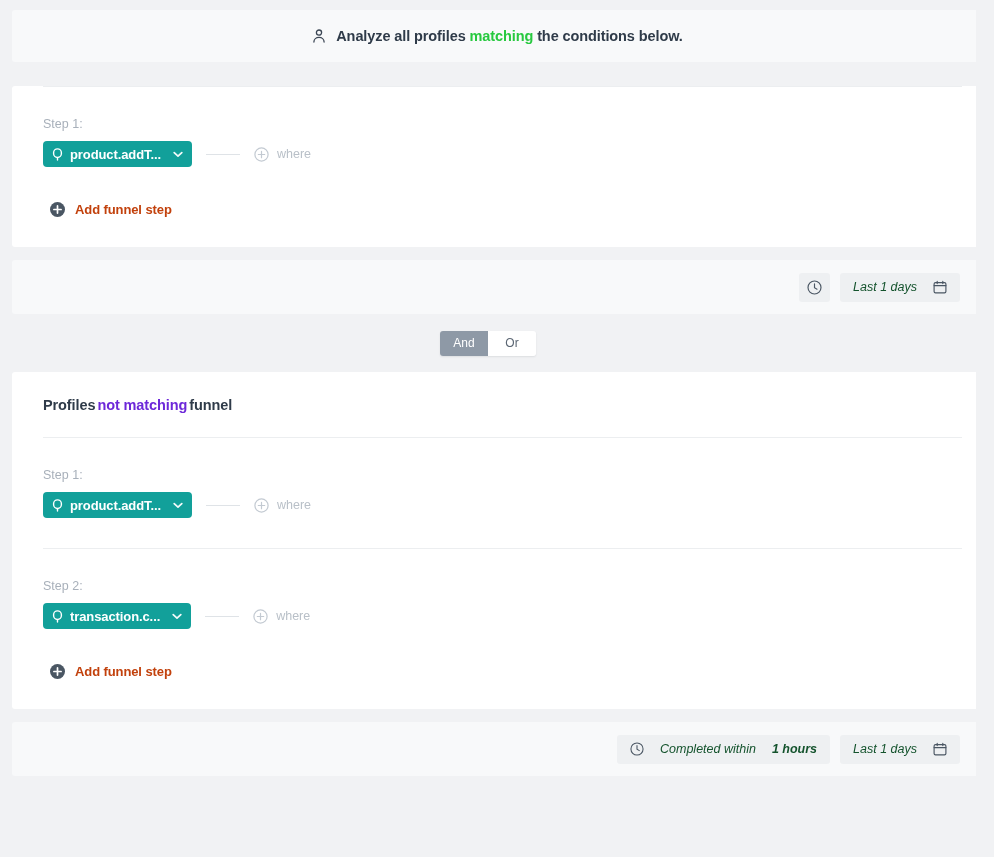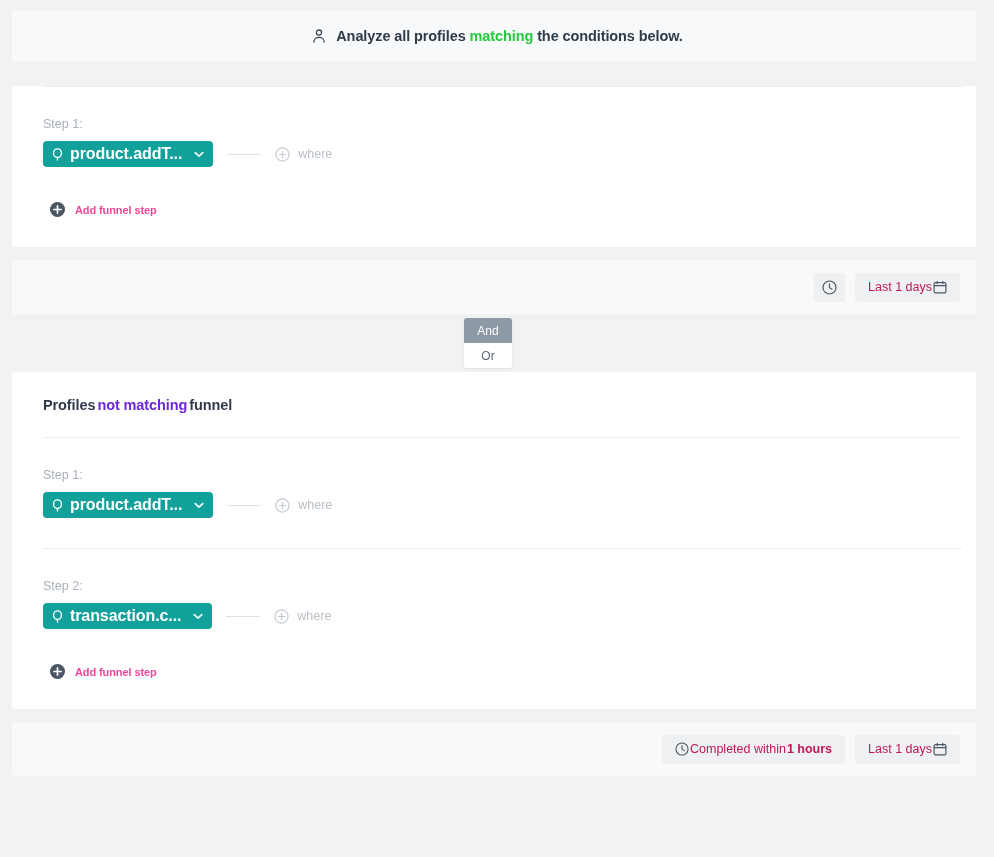--- a/index.html
+++ b/index.html
@@ -88,21 +88,21 @@
   
   .event-pill {
     display: inline-flex;
     align-items: center;
     gap: 7px;
     background: #12a09a;
     color: #ffffff;
     border-radius: 4px;
     height: 26px;
     padding: 0 9px 0 9px;
-    font-size: 16px;
+    font-size: 13px;
     font-weight: bold;
     white-space: nowrap;
     cursor: pointer;
     user-select: none;
   }
   .event-pill .pill-text { letter-spacing: -0.1px; }
   .event-pill .chev { margin-left: 5px; opacity: .95; }
 
   .connector {
     width: 34px;
@@ -125,64 +125,64 @@
   .add-step {
     display: inline-flex;
     align-items: center;
     gap: 10px;
     padding-left: 38px;
     margin-top: 35px;
     margin-bottom: 30px;
     cursor: pointer;
   }
   .add-step-text {
-    font-size: 11px;
-    color: #ec4899;
+    font-size: 13px;
+    color: #c2410c;
     font-weight: bold;
     letter-spacing: -0.1px;
   }
 
   
   .footer-bar {
     height: 54px;
     display: flex;
     align-items: center;
     justify-content: flex-end;
     padding-right: 22px;
     gap: 10px;
   }
   .chip {
     display: inline-flex;
     align-items: center;
-    gap: 1px;
+    gap: 16px;
     background: #eef0f2;
     border-radius: 3px;
     height: 29px;
     padding: 0 13px;
     font-size: 12.5px;
-    color: #be185d;
+    color: #14532d;
     cursor: pointer;
     white-space: nowrap;
+    font-style: italic;
   }
   .chip.icon-only { padding: 0 8px; }
   .chip b { font-weight: bold; }
 
   
   .toggle-wrap {
     height: 58px;
     display: flex;
     align-items: center;
     justify-content: center;
   }
   .toggle {
     display: inline-flex;
     border-radius: 3px;
     overflow: hidden;
     box-shadow: 0 1px 2px rgba(40,50,60,.10);
-    flex-direction: column;
   }
   .toggle-btn {
     width: 48px;
     height: 25px;
     display: flex;
     align-items: center;
     justify-content: center;
     font-size: 12px;
     background: #ffffff;
     color: #5b6673;

